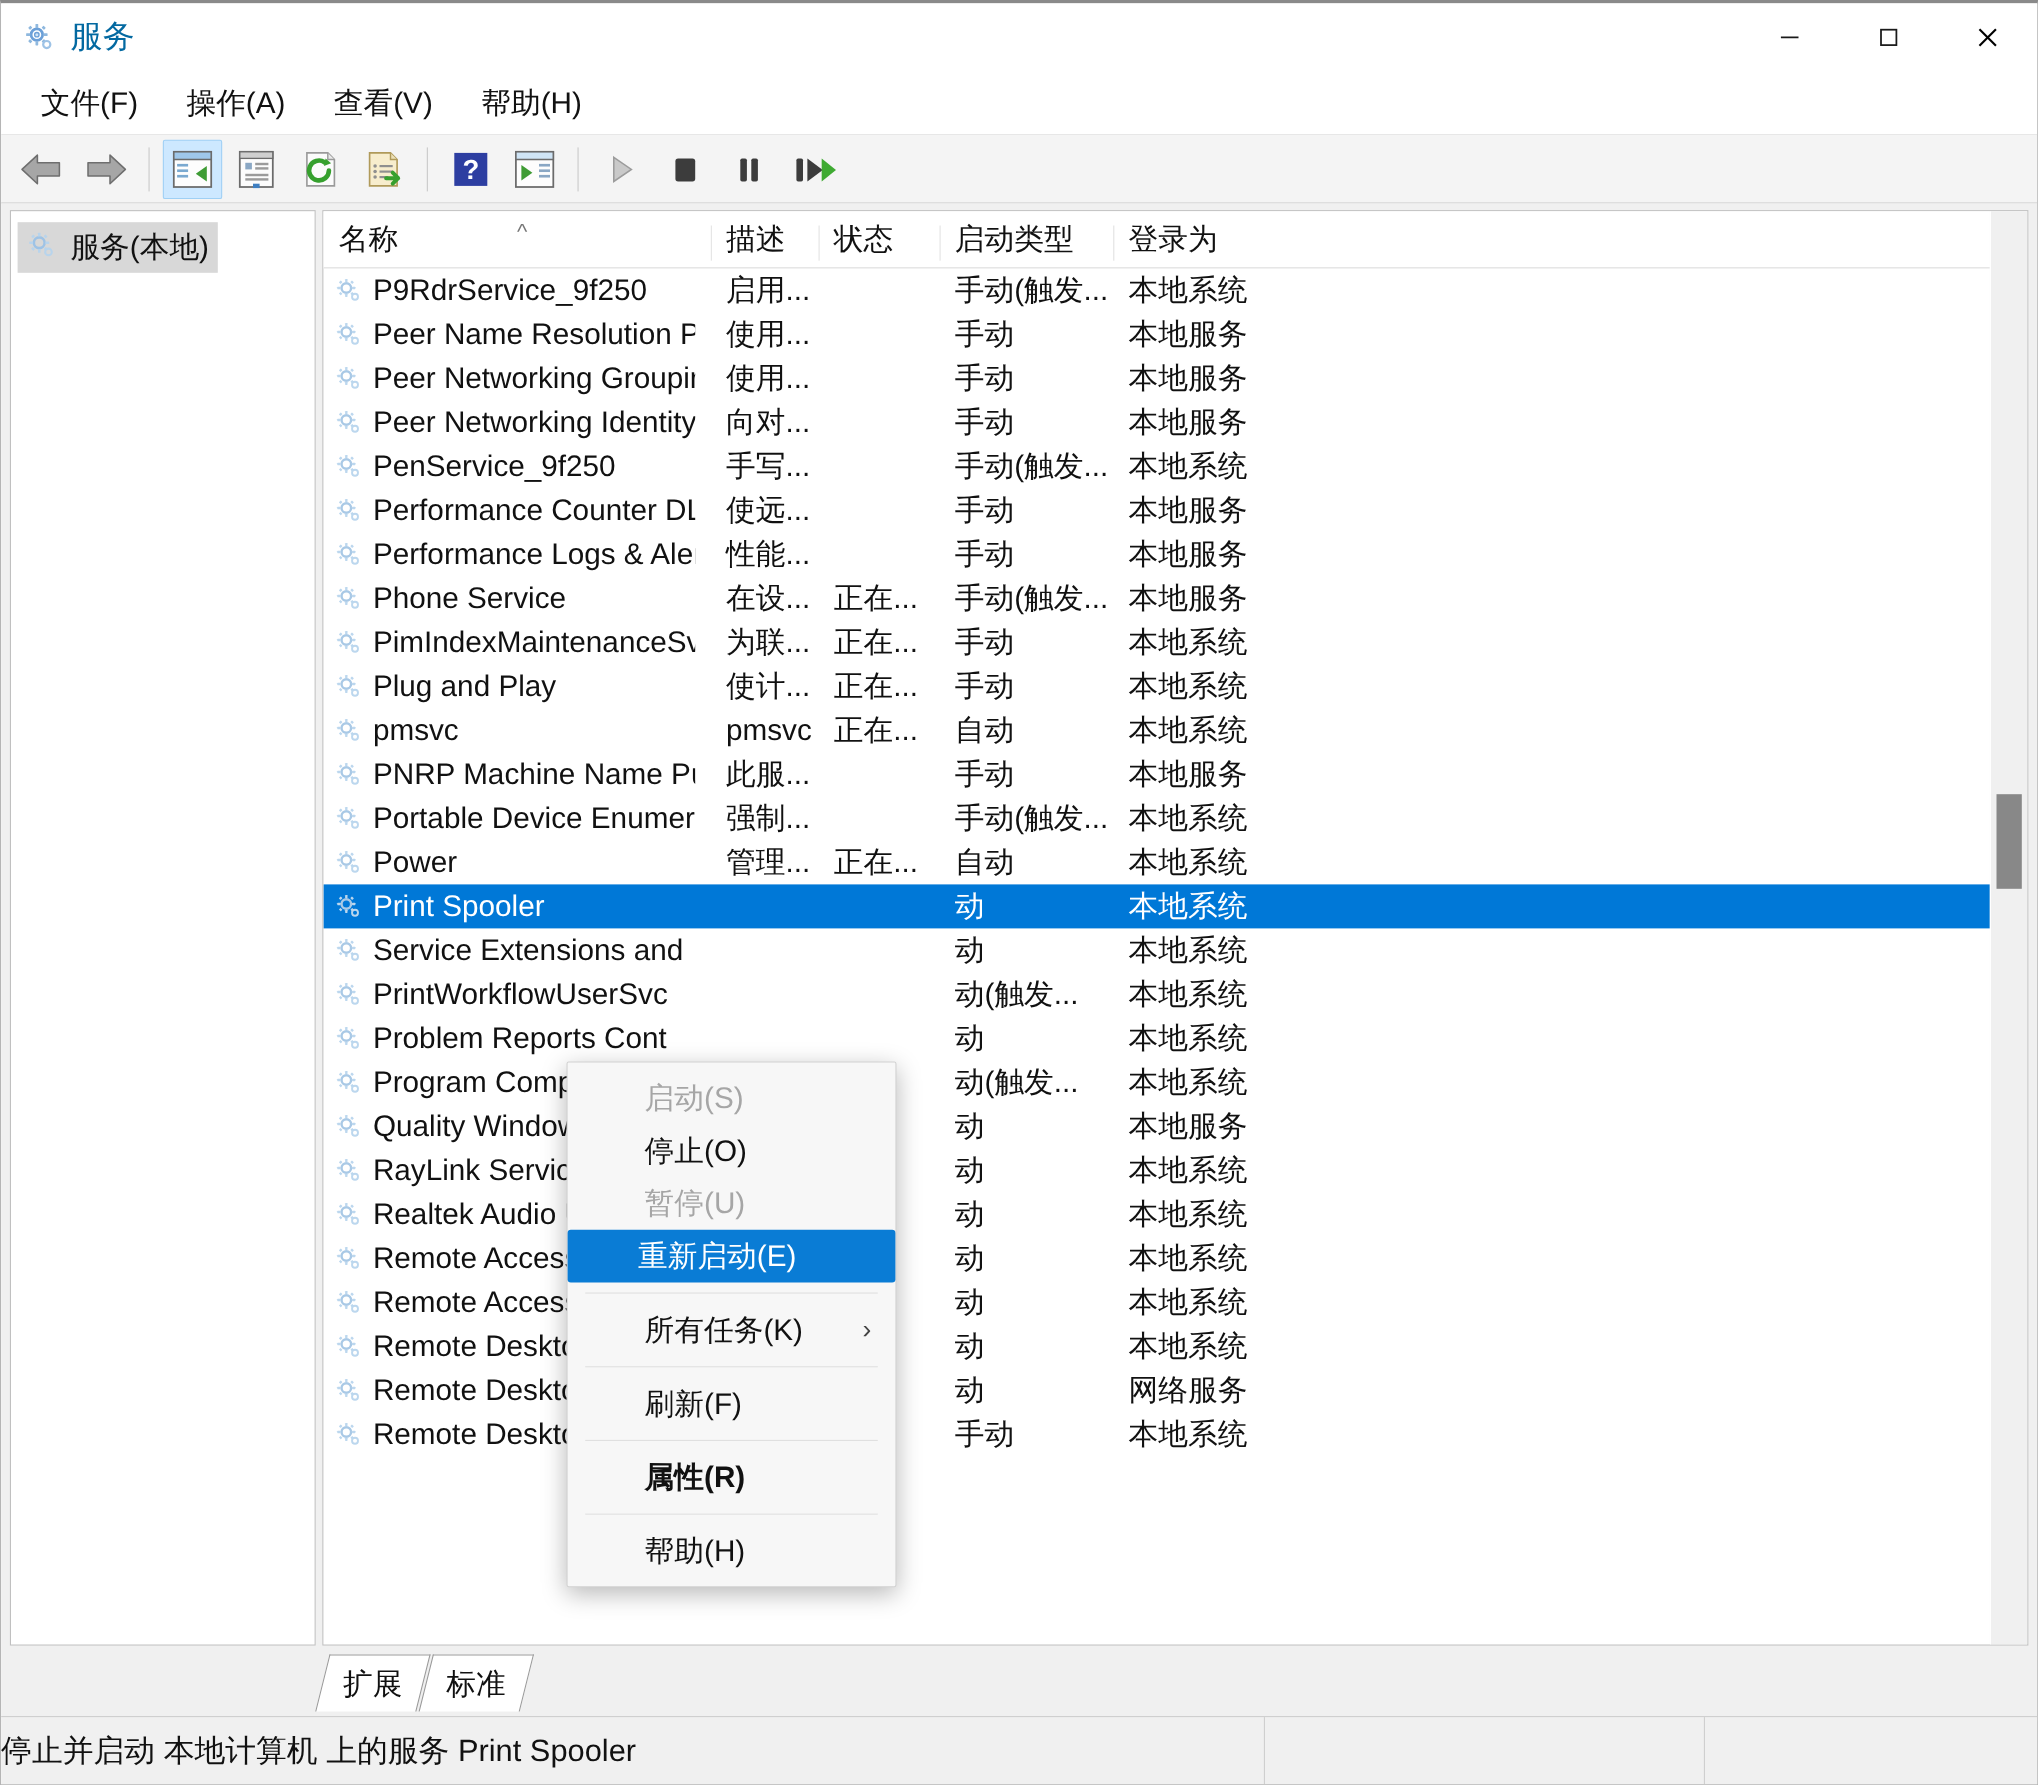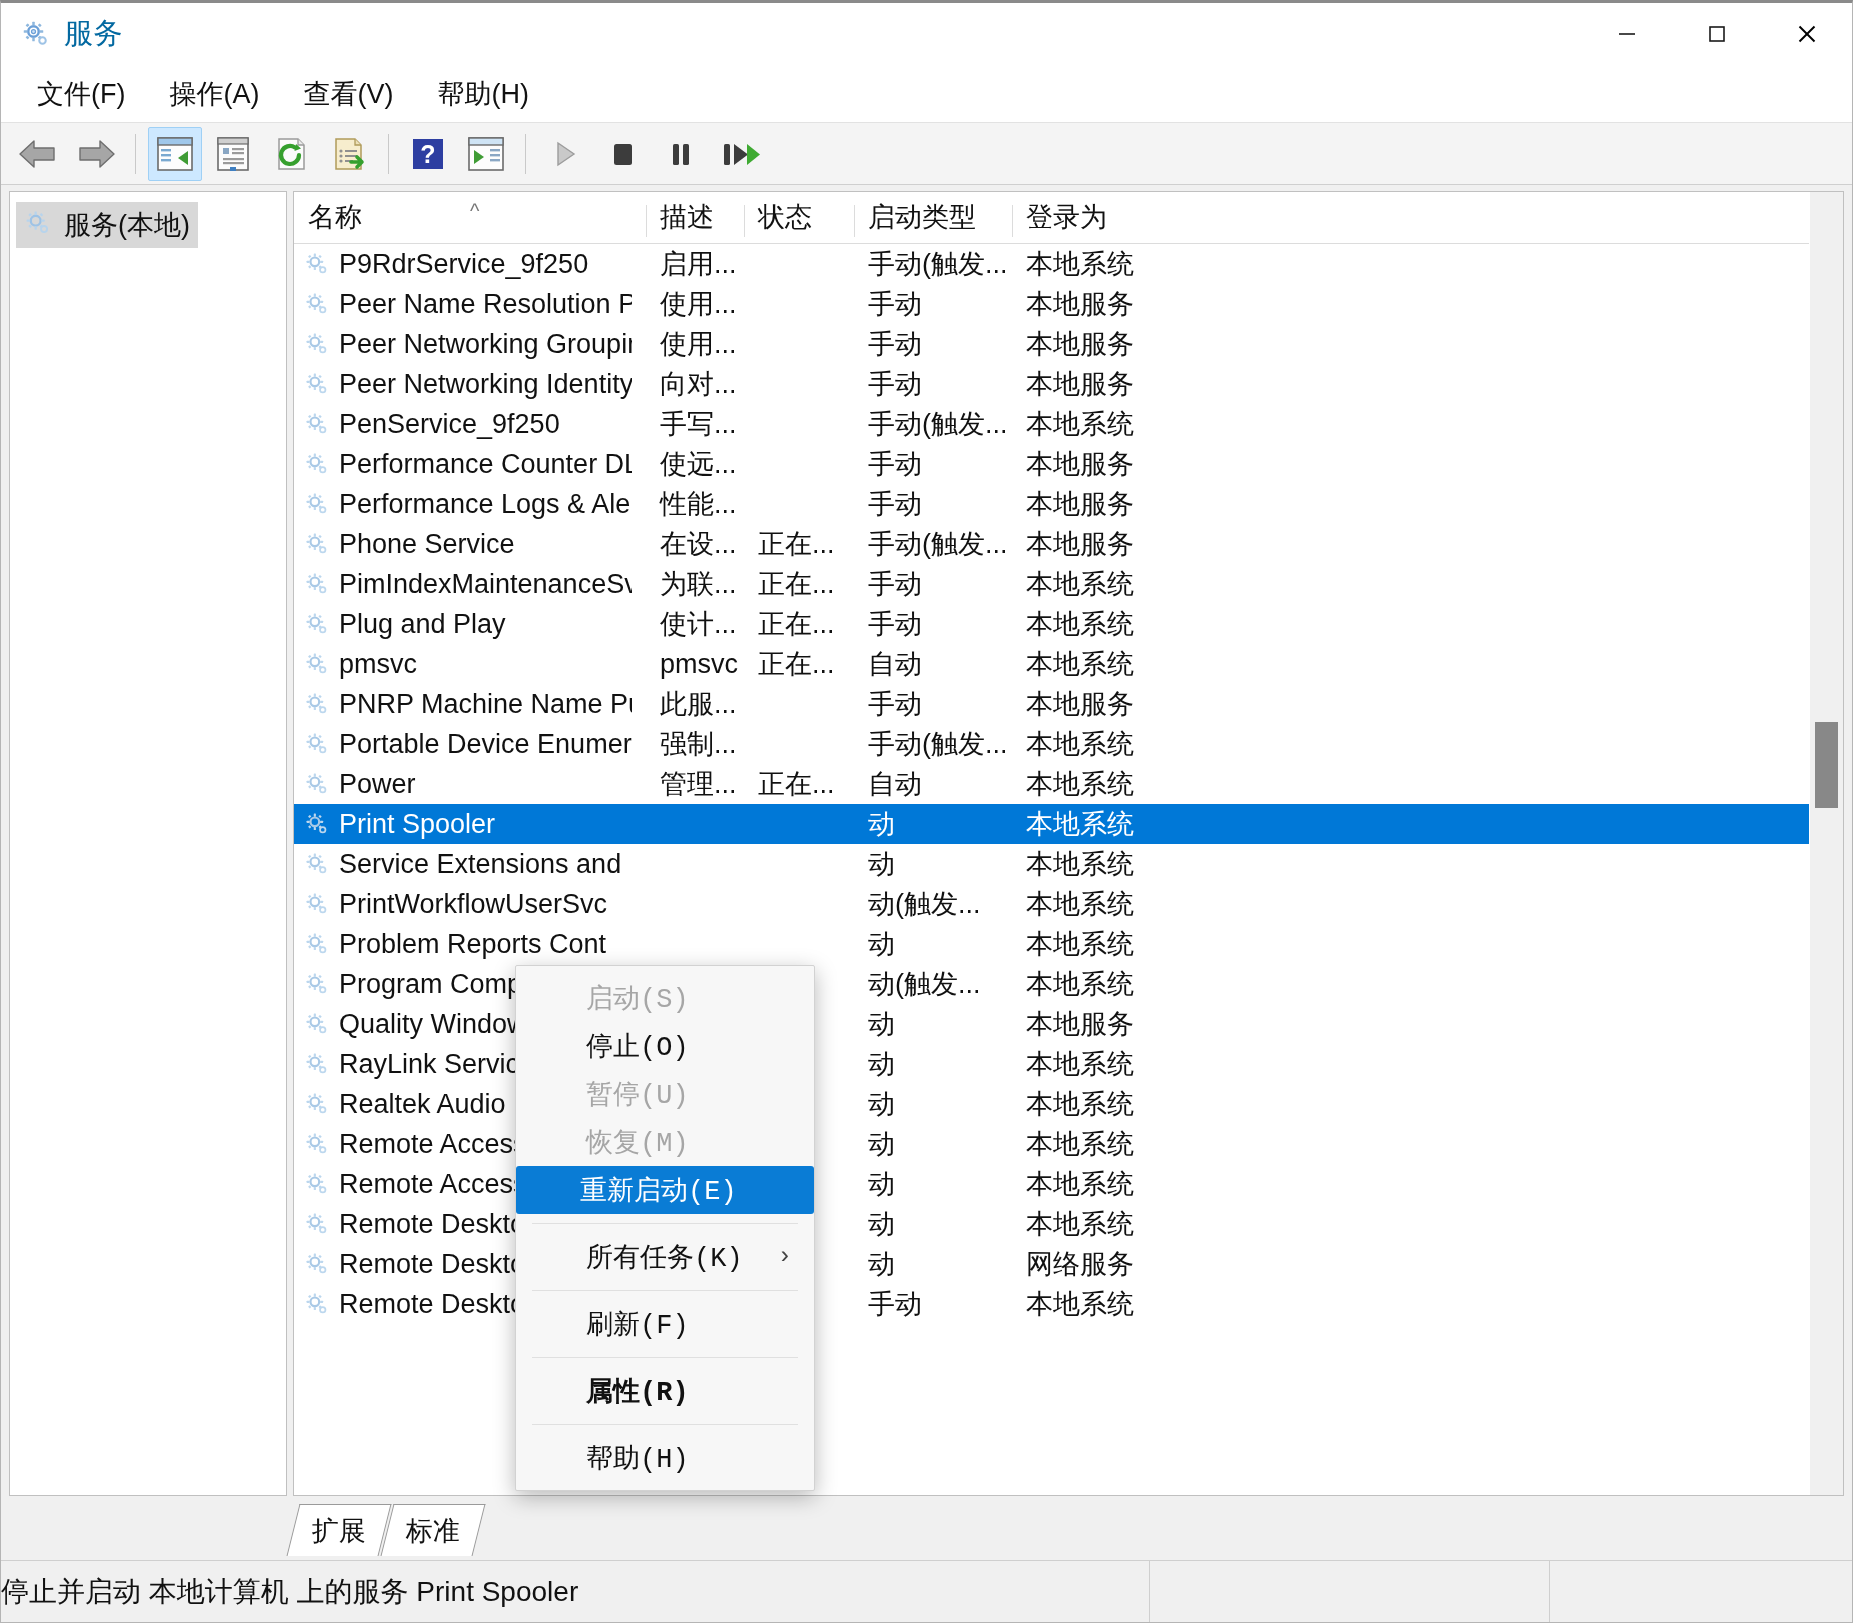--- a/index.html
+++ b/index.html
@@ -288,21 +288,20 @@
     position: absolute;
     left: 514px;
     top: 780px;
     width: 300px;
     background: #f7f7f7;
     border: 1px solid #d2d2d2;
     box-shadow: 0 6px 22px rgba(0,0,0,0.28);
     padding: 8px 0;
     z-index: 50;
     border-radius: 2px;
-    font-family: Liberation Mono, monospace;
   }
   .ctx-item {
     height: 48px;
     display: flex;
     align-items: center;
     padding: 0 18px 0 70px;
     font-size: 27px;
     color: #111;
     position: relative;
     white-space: nowrap;
@@ -1289,23 +1288,20 @@
     <div class="ctxmenu" id="ctxmenu">
         <div class="ctx-item disabled">
           <span>启动(S)</span>
         </div>
         <div class="ctx-item">
           <span>停止(O)</span>
         </div>
         <div class="ctx-item disabled">
           <span>暂停(U)</span>
         </div>
-        <div class="ctx-item disabled">
-          <span>恢复(M)</span>
-        </div>
         <div class="ctx-item highlight">
           <span>重新启动(E)</span>
         </div>
         <div class="ctx-sep"></div>
         <div class="ctx-item">
           <span>所有任务(K)</span>
           <span class="submenu-arrow">›</span>
         </div>
         <div class="ctx-sep"></div>
         <div class="ctx-item">

